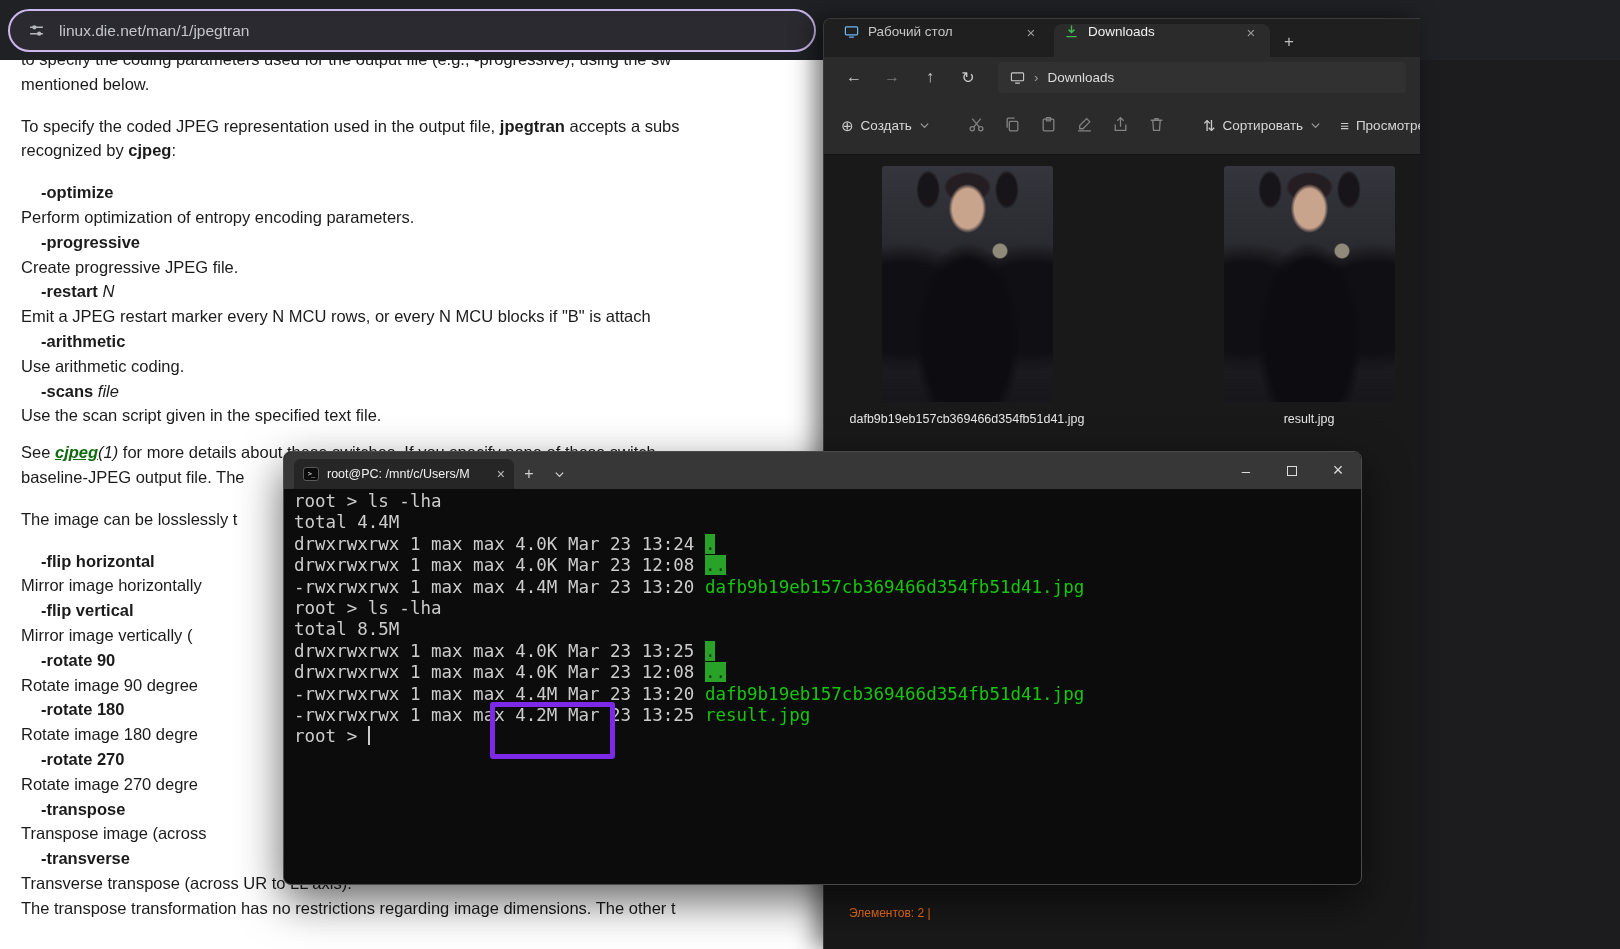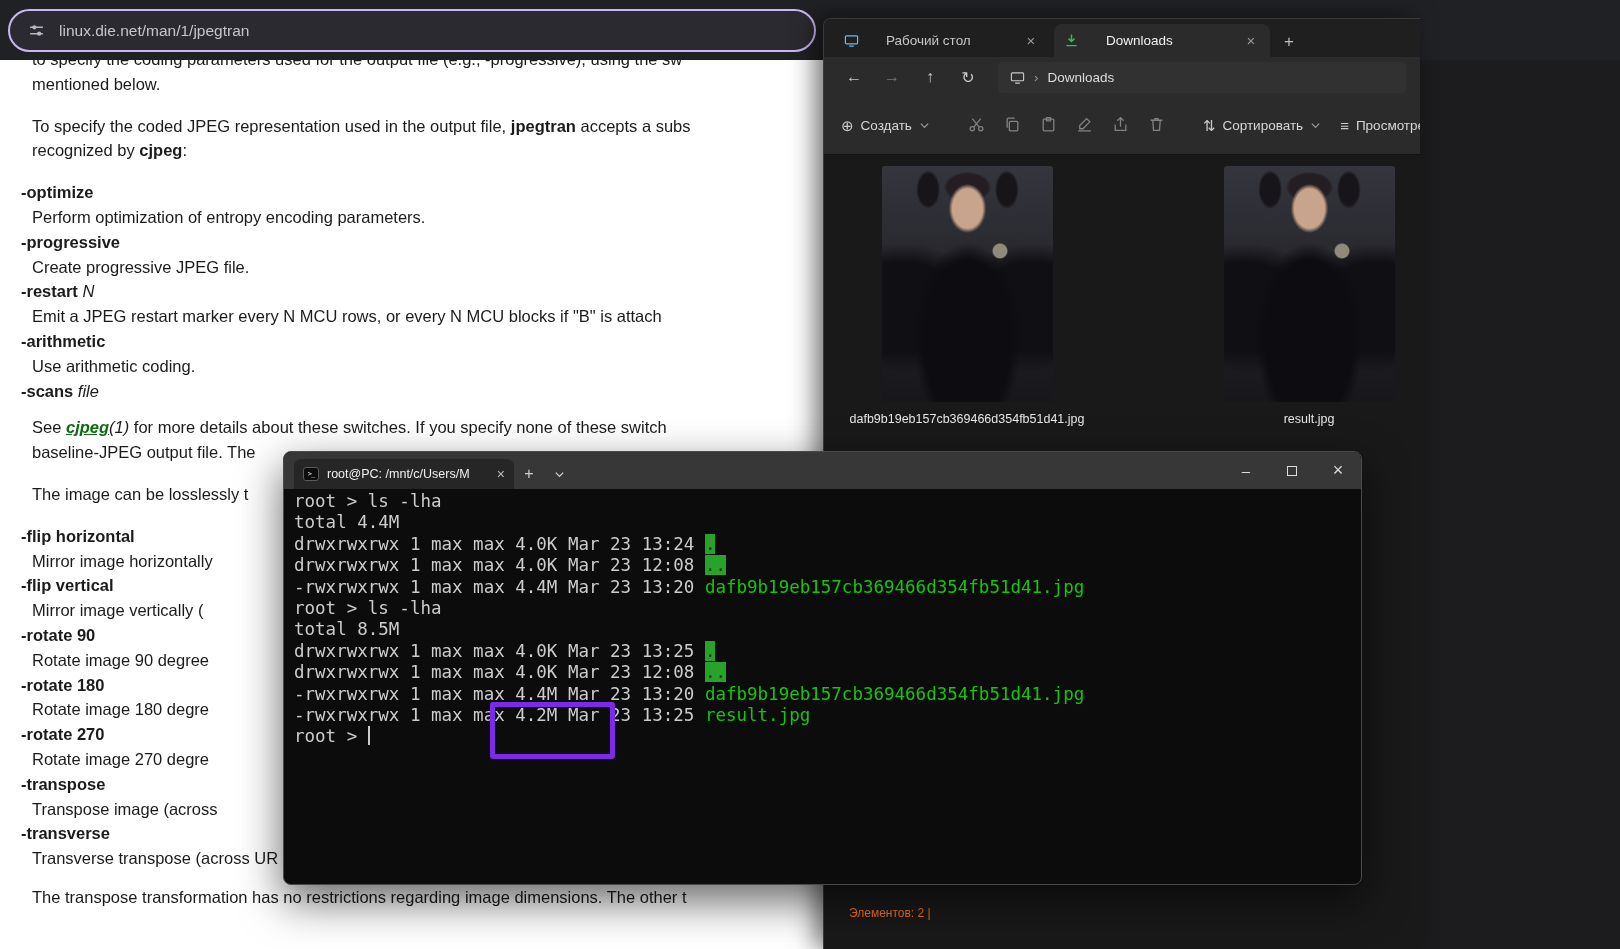--- a/index.html
+++ b/index.html
@@ -8,36 +8,36 @@
 
   
   .chrome{position:absolute;left:0;top:0;width:1620px;height:60px;background:#202124;z-index:1}
   .urlpill{position:absolute;left:8px;top:9px;width:808px;height:43px;border-radius:22px;background:#2a2a30;
            border:2px solid #cbb8ef;display:flex;align-items:center;gap:14px;padding:0 18px;color:#c5c6ca;font-size:15.5px}
   .urlpill svg{flex:0 0 auto}
 
   
   .doc{position:absolute;left:0;top:60px;right:0;bottom:0;background:#ffffff;color:#1b1b1b;
        font-size:16.5px;overflow:hidden;z-index:1}
-  .doc .line{white-space:nowrap;line-height:24.8px;padding-left:32px}
+  .doc .line{white-space:nowrap;line-height:24.8px;padding-left:21px}
   .doc .clip{margin-top:-13px;color:#1b1b1b}
-  .doc .term{padding-left:21px;font-weight:bold}
+  .doc .term{padding-left:41px;font-weight:bold}
   .doc .term i{font-weight:normal}
   .doc .desc{}
   .gap{margin-top:17px}
-  .gap-sm{margin-top:14px}
+  .gap-sm{margin-top:0}
   .doc b{font-weight:bold}
   .doc .link{color:#0f6b0f;font-weight:bold;font-style:italic;text-decoration:underline;cursor:pointer}
 
   
   #explorer{position:absolute;left:823px;top:18px;right:0;bottom:0;background:#191919;
             border-top-left-radius:8px;border-left:1px solid #3a3a3a;border-top:1px solid #3a3a3a;
             box-shadow:-8px 0 24px rgba(0,0,0,.55);overflow:hidden;z-index:10;color:#cfcfcf}
   .tabstrip{height:38px;background:#1f1f1f;display:flex;align-items:flex-end;padding-left:10px;gap:4px}
-  .etab{width:216px;height:33px;display:flex;align-items:center;gap:27px;padding:0 10px;color:#c6c6c6;
+  .etab{width:216px;height:33px;display:flex;align-items:flex-start;gap:9px;padding:0 10px;color:#c6c6c6;
         font-size:13.5px;border-radius:8px 8px 0 0}
   .etab.active{background:#2b2b2b;color:#f0f0f0}
   .etab .tclose{margin-left:auto;font-size:15px;color:#9a9a9a;width:18px;text-align:center;border-radius:4px}
   .newtab{width:30px;height:30px;display:flex;align-items:center;justify-content:center;font-size:17px;color:#bdbdbd}
   .navrow{height:40px;background:#2b2b2b;display:flex;align-items:center;gap:6px;padding:0 14px}
   .navbtn{width:32px;height:30px;display:flex;align-items:center;justify-content:center;font-size:16px;
           color:#c9c9c9;border-radius:4px}
   .navbtn.dim{color:#777}
   .addr{flex:1;height:31px;margin-left:8px;background:#313131;border-radius:4px;display:flex;align-items:center;
         gap:9px;padding:0 12px;font-size:13.5px;color:#dcdcdc}
@@ -114,20 +114,21 @@
 
     <div class="line term gap"><b>-optimize</b><i></i></div>
     <div class="line desc">Perform optimization of entropy encoding parameters.</div>
     <div class="line term"><b>-progressive</b><i></i></div>
     <div class="line desc">Create progressive JPEG file.</div>
     <div class="line term"><b>-restart</b><i> N</i></div>
     <div class="line desc">Emit a JPEG restart marker every N MCU rows, or every N MCU blocks if "B" is attach</div>
     <div class="line term"><b>-arithmetic</b><i></i></div>
     <div class="line desc">Use arithmetic coding.</div>
     <div class="line term"><b>-scans</b><i> file</i></div>
+    <div class="line desc">Use the scan script given in the specified text file.</div>
 
     <div class="line" style="margin-top:12px"><span>See </span><a class="link">cjpeg</a><i>(1)</i><span> for more details about these switches. If you specify none of these switch</span></div>
     <div class="line">baseline-JPEG output file. The</div>
     <div class="line gap">The image can be losslessly t</div>
 
     <div class="line term gap">-flip horizontal</div>
     <div class="line desc">Mirror image horizontally</div>
     <div class="line term">-flip vertical</div>
     <div class="line desc">Mirror image vertically (</div>
     <div class="line term">-rotate 90</div>

